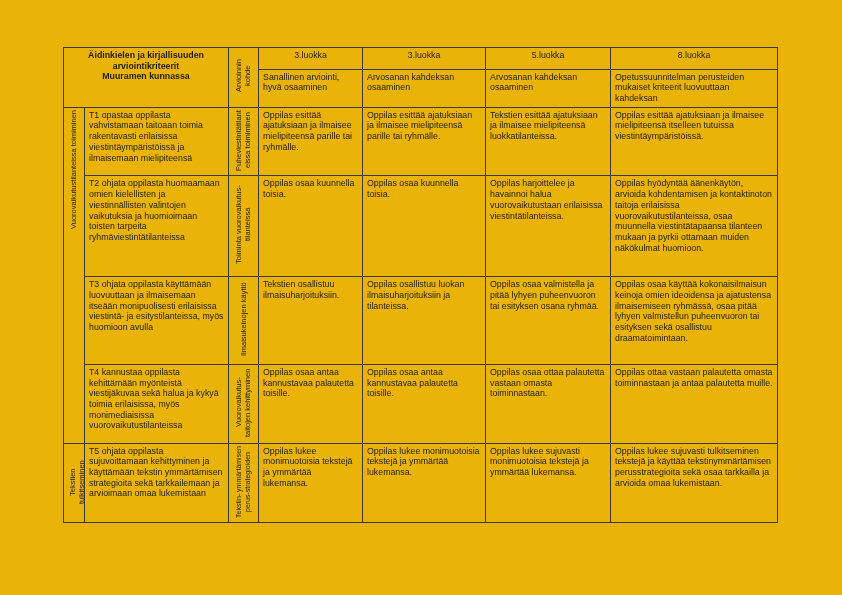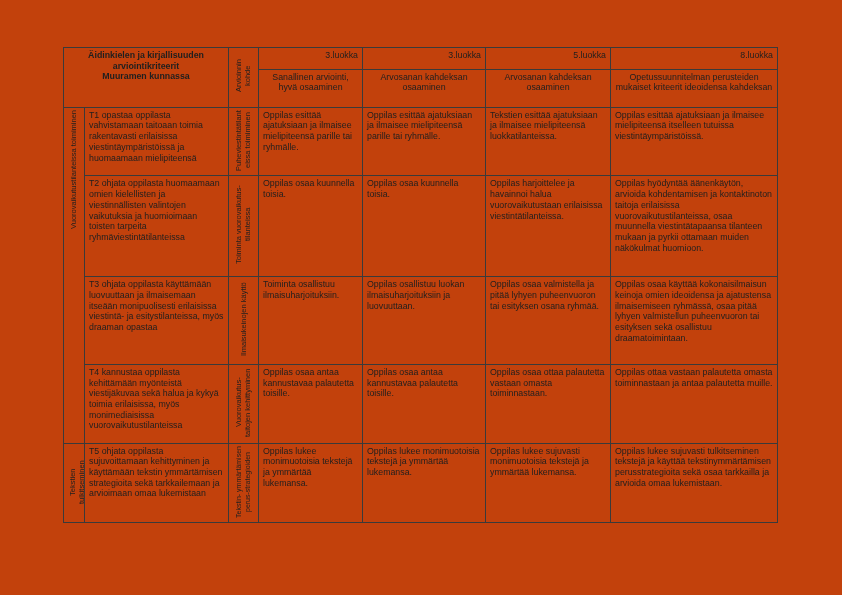--- a/index.html
+++ b/index.html
@@ -1,19 +1,19 @@
 <!DOCTYPE html>
 <html><head>
 <meta charset="utf-8">
 <style>
   html,body{margin:0;padding:0;background:#e8e8e8;}
   .sheet{
     position:relative;
     width:842px;height:595px;
-    background:#c2410c;
+    background:#eab308;
     font-family:"Liberation Sans",sans-serif;
     color:#1f1f1f;
     overflow:hidden;
   }
   table.crit{
     position:absolute;left:63px;top:47px;
     width:714px;
     border-collapse:collapse;
     table-layout:fixed;
   }
@@ -31,24 +31,24 @@
   tr.r4{height:97px;}
   tr.r5{height:84px;}
   tr.r6{height:75px;margin-top:35px;}
   tr.r7{height:76px;}
   td.title-cell{
     text-align:center;vertical-align:middle;
     font-weight:bold;font-size:10px;line-height:1.3;
     white-space:pre-line;
   }
   td.grade-label{
-    text-align:right;vertical-align:middle;
+    text-align:center;vertical-align:middle;
     font-size:9.5px;padding:1px 2px;
   }
-  td.desc-cell{vertical-align:top;text-align:center;}
+  td.desc-cell{vertical-align:top;}
   td.rotcell{
     text-align:center;vertical-align:middle;
     padding:1px;
   }
   .rot{
     display:inline-block;
     writing-mode:vertical-rl;
     transform:rotate(180deg);
     font-size:7.5px;
     line-height:1.25;
@@ -89,28 +89,28 @@
       <td class="grade-label">3.luokka</td>
       <td class="grade-label">3.luokka</td>
       <td class="grade-label">5.luokka</td>
       <td class="grade-label">8.luokka</td>
     </tr>
 
     <tr class="r2">
       <td class="desc-cell">Sanallinen arviointi, hyvä osaaminen</td>
       <td class="desc-cell">Arvosanan kahdeksan osaaminen</td>
       <td class="desc-cell">Arvosanan kahdeksan osaaminen</td>
-      <td class="desc-cell">Opetussuunnitelman perusteiden mukaiset kriteerit ideoidensa kahdeksan</td>
+      <td class="desc-cell">Opetussuunnitelman perusteiden mukaiset kriteerit luovuuttaan kahdeksan</td>
     </tr>
 
     <tr class="r3">
       <td class="rotcell" rowspan="4">
         <span class="rot">Vuorovaikutustilanteissa toimiminen</span>
       </td>
-      <td>T1 opastaa oppilasta vahvistamaan taitoaan toimia rakentavasti erilaisissa viestintäympäristöissä ja huomaamaan mielipiteensä</td>
+      <td>T1 opastaa oppilasta vahvistamaan taitoaan toimia rakentavasti erilaisissa viestintäympäristöissä ja ilmaisemaan mielipiteensä</td>
       <td class="rotcell">
         <span class="rot h61">Puheviestintätilanteissa toimiminen</span>
       </td>
       <td>Oppilas esittää ajatuksiaan ja ilmaisee mielipiteensä parille tai ryhmälle.</td>
       <td>Oppilas esittää ajatuksiaan ja ilmaisee mielipiteensä parille tai ryhmälle.</td>
       <td>Tekstien esittää ajatuksiaan ja ilmaisee mielipiteensä luokkatilanteissa.</td>
       <td>Oppilas esittää ajatuksiaan ja ilmaisee mielipiteensä itselleen tutuissa viestintäympäristöissä.</td>
     </tr>
 
     <tr class="r4">
@@ -118,26 +118,26 @@
       <td class="rotcell">
         <span class="rot h93">Toiminta vuorovaikutus- tilanteissa</span>
       </td>
       <td>Oppilas osaa kuunnella toisia.</td>
       <td>Oppilas osaa kuunnella toisia.</td>
       <td>Oppilas harjoittelee ja havainnoi halua vuorovaikutustaan erilaisissa viestintätilanteissa.</td>
       <td>Oppilas hyödyntää äänenkäytön, arvioida kohdentamisen ja kontaktinoton taitoja erilaisissa vuorovaikutustilanteissa, osaa muunnella viestintätapaansa tilanteen mukaan ja pyrkii ottamaan muiden näkökulmat huomioon.</td>
     </tr>
 
     <tr class="r5">
-      <td>T3 ohjata oppilasta käyttämään luovuuttaan ja ilmaisemaan itseään monipuolisesti erilaisissa viestintä- ja esitystilanteissa, myös draaman opastaa</td>
+      <td>T3 ohjata oppilasta käyttämään luovuuttaan ja ilmaisemaan itseään monipuolisesti erilaisissa viestintä- ja esitystilanteissa, myös huomioon avulla</td>
       <td class="rotcell">
         <span class="rot h80">Ilmaisukeinojen käyttö</span>
       </td>
-      <td>Toiminta osallistuu ilmaisuharjoituksiin.</td>
-      <td>Oppilas osallistuu luokan ilmaisuharjoituksiin ja luovuuttaan.</td>
+      <td>Tekstien osallistuu ilmaisuharjoituksiin.</td>
+      <td>Oppilas osallistuu luokan ilmaisuharjoituksiin ja tilanteissa.</td>
       <td>Oppilas osaa valmistella ja pitää lyhyen puheenvuoron tai esityksen osana ryhmää.</td>
       <td>Oppilas osaa käyttää kokonaisilmaisun keinoja omien ideoidensa ja ajatustensa ilmaisemiseen ryhmässä, osaa pitää lyhyen valmistellun puheenvuoron tai esityksen sekä osallistuu draamatoimintaan.</td>
     </tr>
 
     <tr class="r6">
       <td>T4 kannustaa oppilasta kehittämään myönteistä viestijäkuvaa sekä halua ja kykyä toimia erilaisissa, myös monimediaisissa vuorovaikutustilanteissa</td>
       <td class="rotcell">
         <span class="rot h71">Vuorovaikutus- taitojen kehittyminen</span>
       </td>
       <td>Oppilas osaa antaa kannustavaa palautetta toisille.</td>

